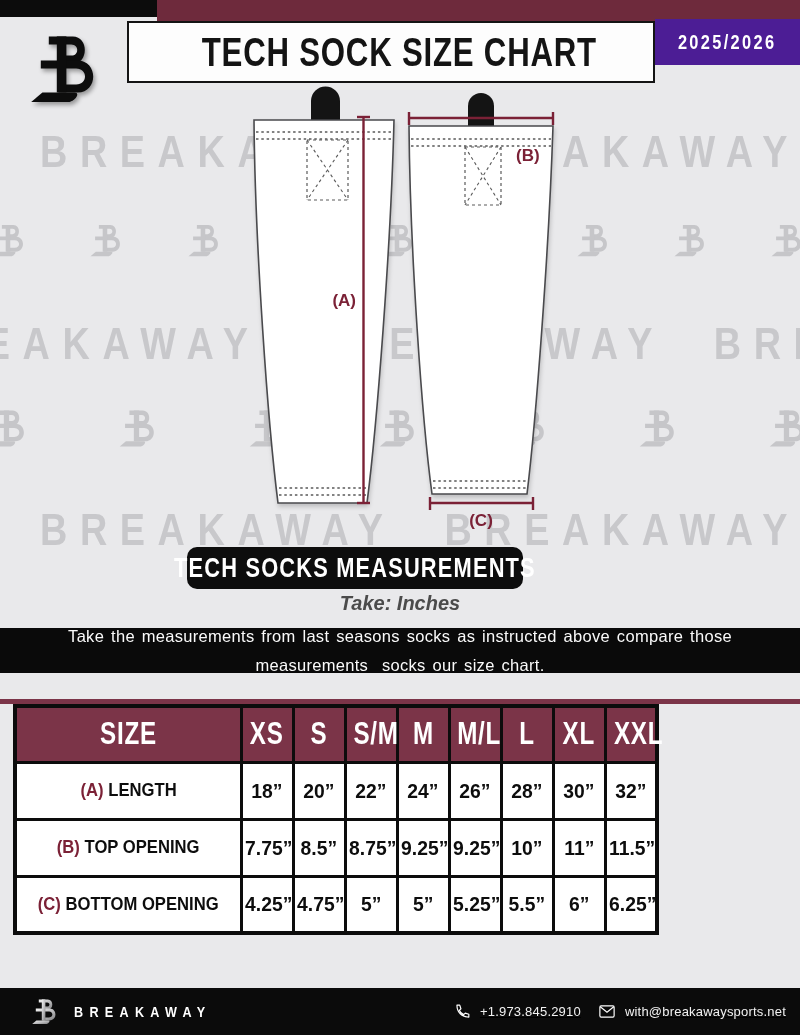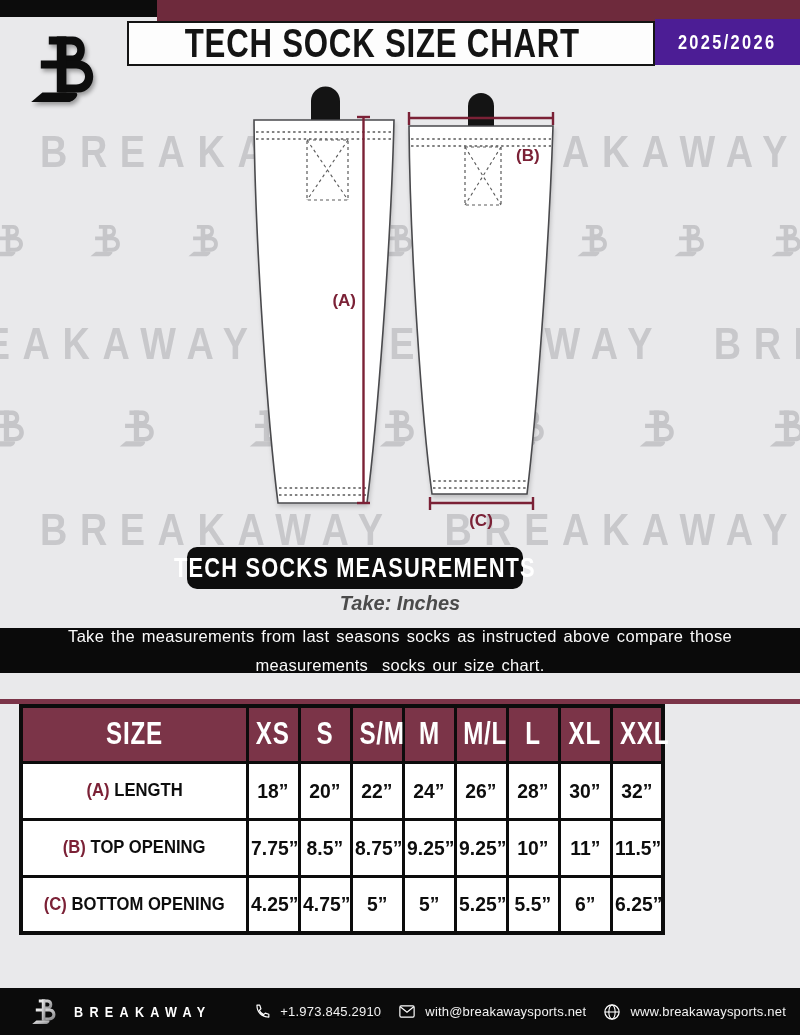--- a/index.html
+++ b/index.html
@@ -3,22 +3,22 @@
 <meta charset="utf-8">
 <style>
   *{margin:0;padding:0;box-sizing:border-box;}
   html,body{width:800px;}
   body{font-family:"Liberation Sans",sans-serif;}
   .page{position:relative;width:800px;height:1035px;background:#e9e9eb;overflow:hidden;}
 
   
   .top-black{position:absolute;left:0;top:0;width:157px;height:17px;background:#0c0c0c;}
   .top-maroon{position:absolute;left:157px;top:0;width:643px;height:21px;background:#6e2a3c;}
-  .title-banner{position:absolute;left:127px;top:21px;width:528px;height:45px;background:#fdfdfd;
-    border:2px solid #141414;display:flex;align-items:center;justify-content:flex-start;z-index:3;}
+  .title-banner{position:absolute;left:127px;top:21px;width:528px;height:62px;background:#fdfdfd;
+    border:2px solid #141414;display:flex;align-items:center;justify-content:flex-end;z-index:3;}
   .title-banner .cond{font-size:40px;font-weight:700;color:#141414;letter-spacing:1px;white-space:nowrap;}
   .season-box{position:absolute;left:655px;top:19px;width:145px;height:46px;background:#4c1d95;
     display:flex;align-items:center;justify-content:center;z-index:3;}
   .season-box .cond{font-size:21px;font-weight:700;color:#fff;letter-spacing:3px;}
   .cond{display:inline-block;transform:scaleX(0.78);transform-origin:center;}
   .header-logo{position:absolute;left:28px;top:24px;z-index:3;filter:drop-shadow(2px 3px 2px rgba(0,0,0,0.35));}
 
   
   .wm-text{position:absolute;left:0;width:100%;overflow:hidden;white-space:nowrap;color:#c8c8cb;
     font-weight:700;font-size:45px;z-index:0;}
@@ -37,21 +37,21 @@
   .meas-banner .cond{font-size:28px;font-weight:700;color:#fff;letter-spacing:1.5px;white-space:nowrap;}
   .unit-label{position:absolute;left:0;top:592px;width:100%;text-align:center;font-style:italic;
     font-weight:700;font-size:20px;color:#4b4b4b;z-index:2;}
   .instruction{position:absolute;left:0;top:628px;width:100%;height:45px;background:#0a0a0a;z-index:2;
     display:flex;flex-direction:column;align-items:center;justify-content:center;gap:8px;}
   .instruction div{color:#fafafa;font-size:16.5px;letter-spacing:0.3px;word-spacing:2px;line-height:21px;white-space:pre-wrap;}
 
   
   .table-wrap{position:absolute;left:0;top:699px;width:800px;z-index:2;}
   .accent-line{height:5px;background:#7b3448;width:100%;}
-  table{border-collapse:collapse;width:646px;margin:0 19px;table-layout:fixed;background:#fff;
+  table{border-collapse:collapse;width:646px;margin:0 13px;table-layout:fixed;background:#fff;
     border:4px solid #0c0c0c;}
   th,td{border:3px solid #0c0c0c;text-align:center;vertical-align:middle;}
   col.size-col{width:226px;}
   thead th{background:#7b3448;height:56px;}
   thead .cond{font-size:31px;font-weight:700;color:#fff;letter-spacing:1px;}
   tbody tr{height:57px;}
   .val{display:inline-block;transform:scaleX(0.92);font-size:21px;font-weight:700;color:#0d0d0d;}
   .rowlabel{display:inline-block;transform:scaleX(0.95);transform-origin:center;font-size:17.5px;font-weight:700;color:#0d0d0d;white-space:nowrap;}
   .rowlabel .rk{color:#7b2136;margin-right:5px;}
 
@@ -305,24 +305,16 @@
         </svg>
         <span>+1.973.845.2910</span>
       </div>
       <div class="contact">
         <svg width="20" height="19" viewBox="0 0 24 24">
           <rect x="3" y="5" width="18" height="14" rx="1.5" fill="none" stroke="#ffffff" stroke-width="1.5"></rect>
           <path d="M3.5 6 L12 13 L20.5 6" fill="none" stroke="#ffffff" stroke-width="1.5"></path>
         </svg>
         <span>with@breakawaysports.net</span>
       </div>
-      <div class="contact">
-        <svg width="20" height="20" viewBox="0 0 24 24">
-          <circle cx="12" cy="12" r="8.5" fill="none" stroke="#ffffff" stroke-width="1.5"></circle>
-          <ellipse cx="12" cy="12" rx="3.8" ry="8.5" fill="none" stroke="#ffffff" stroke-width="1.3"></ellipse>
-          <line x1="3.5" y1="12" x2="20.5" y2="12" stroke="#ffffff" stroke-width="1.3"></line>
-        </svg>
-        <span>www.breakawaysports.net</span>
-      </div>
     </div>
   </div>
 
 </div>
 
 </body></html>

